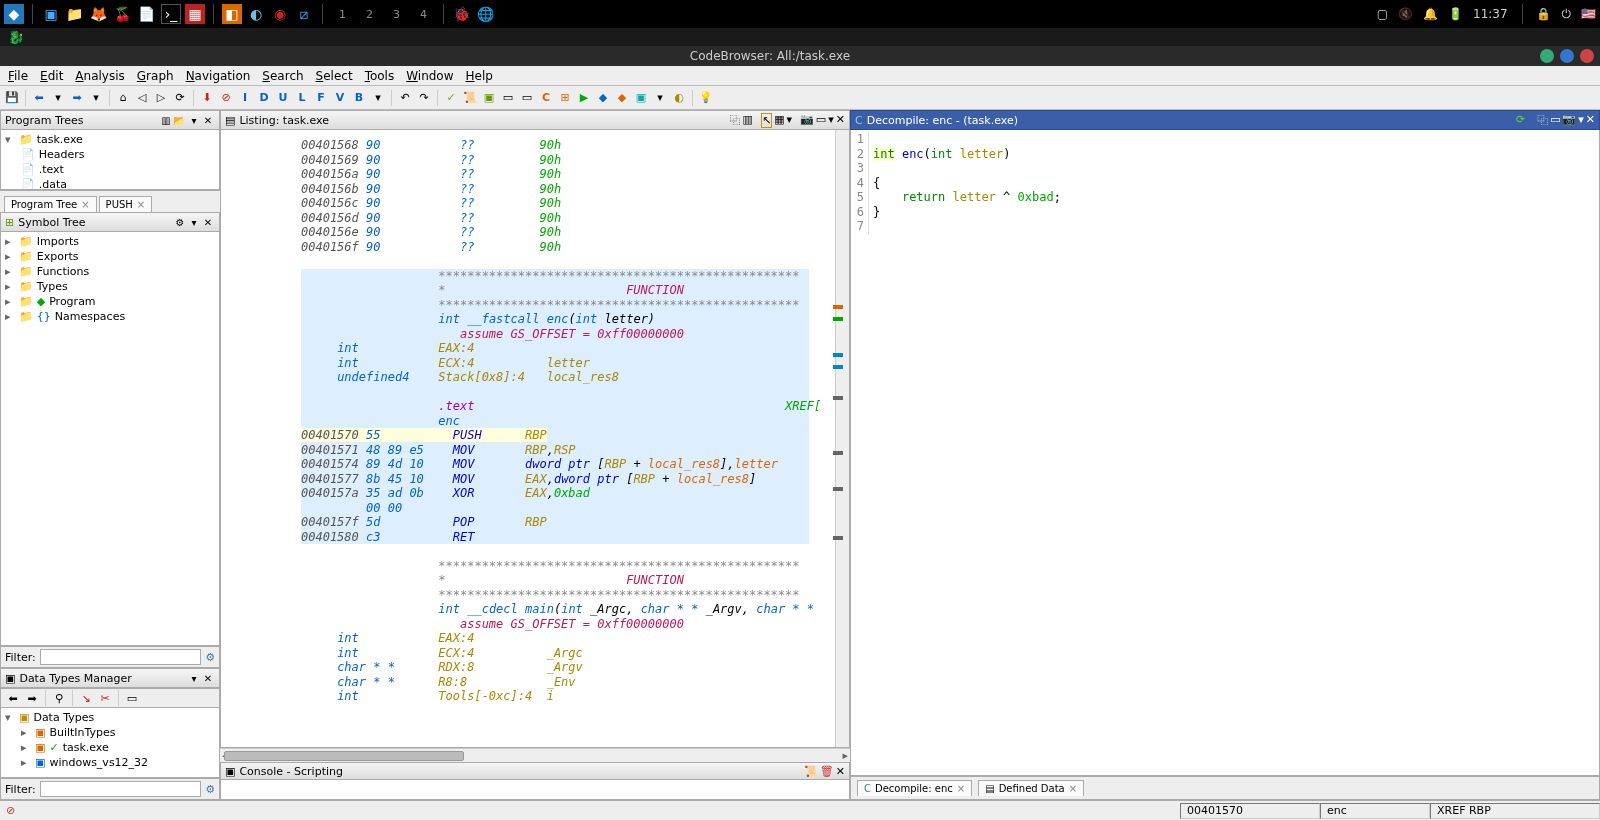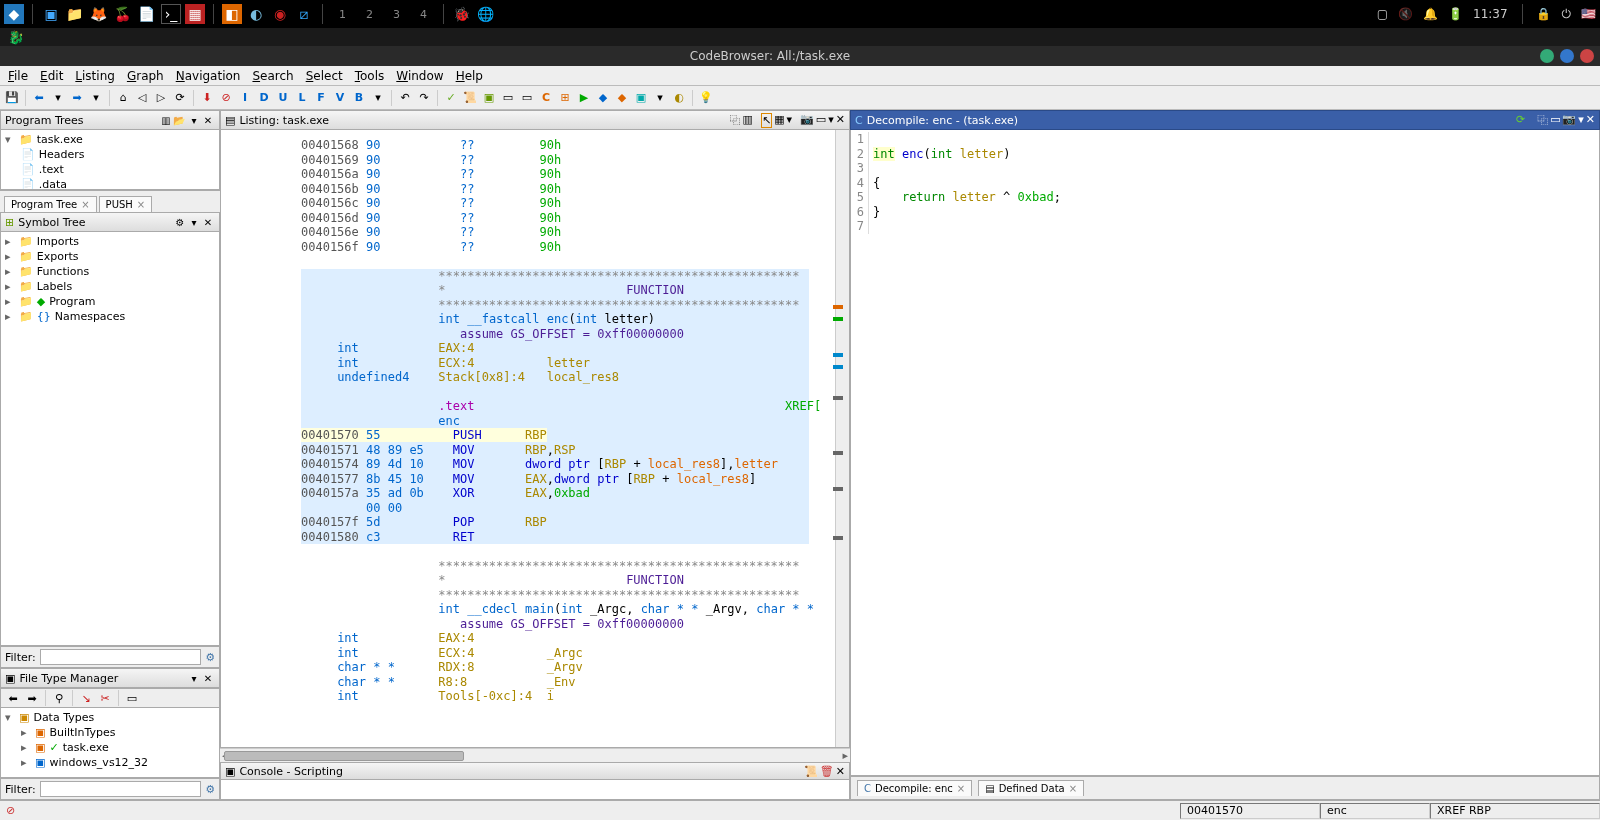--- a/index.html
+++ b/index.html
@@ -45,31 +45,31 @@
 .tab { background: #fafafa; border: 1px solid #aaa; border-bottom: 0; padding: 2px 6px; font-size: 10px; margin-right: 2px; display:flex; gap:4px;}
 .tab .close { color:#888; cursor:pointer;}
 
 .symbol-body { background: #fff; border: 1px solid #aaa; border-top: 0; flex: 1; overflow: auto; padding: 2px; font-size: 11px; }
 .filter-row { height: 22px; background: #eee; border: 1px solid #aaa; display: flex; align-items: center; padding: 0 4px; gap: 4px; }
 .filter-row input { flex: 1; height: 16px; font-size: 10px; border: 1px solid #aaa; padding: 0 2px; }
 .dtm-toolbar { height: 20px; background: #eee; border: 1px solid #aaa; display:flex; align-items:center; gap:3px; padding:0 4px;}
 
 .center-col { flex: 1; display: flex; flex-direction: column; min-width: 0; }
 .listing-header { height: 20px; border: 1px solid #aaa; background: linear-gradient(#f5f5f5,#ddd); display: flex; align-items: center; padding: 0 4px; font-size: 11px; }
-.listing-body { flex: 1; background: #fff; border: 1px solid #aaa; border-top: 0; overflow: hidden; position: relative; }
+.listing-body { flex: 1; background: #fff; border: 1px solid #aaa; border-top: 0; overflow: hidden; position: relative; font-style: italic; }
 .listing-content { padding: 8px 20px; font-family: "DejaVu Sans Mono", monospace; font-size: 12px; line-height: 14.5px; white-space: pre; position: absolute; left: 60px; right: 20px; top: 0; bottom: 0; overflow: auto; }
 .listing-content .addr { color: #555; }
 .listing-content .byte { color: #06c; }
 .listing-content .qq { color: #06c; }
 .listing-content .green { color: #0a0; }
 .listing-content .ttype { color: #06c; }
 .listing-content .reg { color: #a80; }
 .listing-content .kw { color: #00c; }
 .listing-content .func { color: #06c; }
-.listing-content .comment { color: #4c1d95; }
+.listing-content .comment { color: #be185d; }
 .listing-content .star { color: #888; }
 .listing-content .gold { color: #a80; }
 .listing-content .var { color: #a0a; }
 .listing-content .orange { color: #d60; }
 .hl-region { background: #def; display: block; }
 .hl-line { background: #ffd; text-align: center; }
 .markers { position: absolute; right: 6px; top: 4px; bottom: 4px; width: 14px; }
 .marker { position:absolute; right:0; width:10px; height:4px; }
 .scrollbar-v { position: absolute; right: 0; top: 0; width: 14px; bottom: 0; background: #eee; border-left: 1px solid #ccc; }
 .scrollbar-h { height: 14px; background: #eee; border-top: 1px solid #ccc; position: relative; }
@@ -145,21 +145,21 @@
   <div class="win-btns">
     <div class="win-btn min-b"></div>
     <div class="win-btn max-b"></div>
     <div class="win-btn close-b"></div>
   </div>
 </div>
 
 <div class="menubar">
   <span>File</span>
   <span>Edit</span>
-  <span>Listing</span>
+  <span>Analysis</span>
   <span>Graph</span>
   <span>Navigation</span>
   <span>Search</span>
   <span>Select</span>
   <span>Tools</span>
   <span>Window</span>
   <span>Help</span>
 </div>
 
 <div class="toolbar">
@@ -266,21 +266,21 @@
           <span>Exports</span>
         </div>
       <div class="tree-item">
           <span class="exp">▸</span>
           <span class="folder">📁</span>
           <span>Functions</span>
         </div>
       <div class="tree-item">
           <span class="exp">▸</span>
           <span class="folder">📁</span>
-          <span>Labels</span>
+          <span>Types</span>
         </div>
       <div class="tree-item">
           <span class="exp">▸</span>
           <span class="folder">📁</span>
           <span style="color:#0a0">◆</span>
           <span>Program</span>
         </div>
       <div class="tree-item">
           <span class="exp">▸</span>
           <span class="folder">📁</span>
@@ -289,21 +289,21 @@
         </div>
     </div>
     <div class="filter-row">
       <span>Filter:</span>
       <input style="">
       <span style="color:#47a">⚙</span>
     </div>
 
     <div class="panel-header">
       <span style="margin-right:4px">▣</span>
-      <span class="phtitle">File Type Manager</span>
+      <span class="phtitle">Data Types Manager</span>
       <span class="phicon">▾</span>
       <span class="phicon">✕</span>
     </div>
     <div class="dtm-toolbar">
       <span class="tb-btn">⬅</span>
       <span class="tb-btn">➡</span>
       <span class="tb-sep"></span>
       <span class="tb-btn">⚲</span>
       <span class="tb-sep"></span>
       <span class="tb-btn" style="color:#c22">↘</span>

